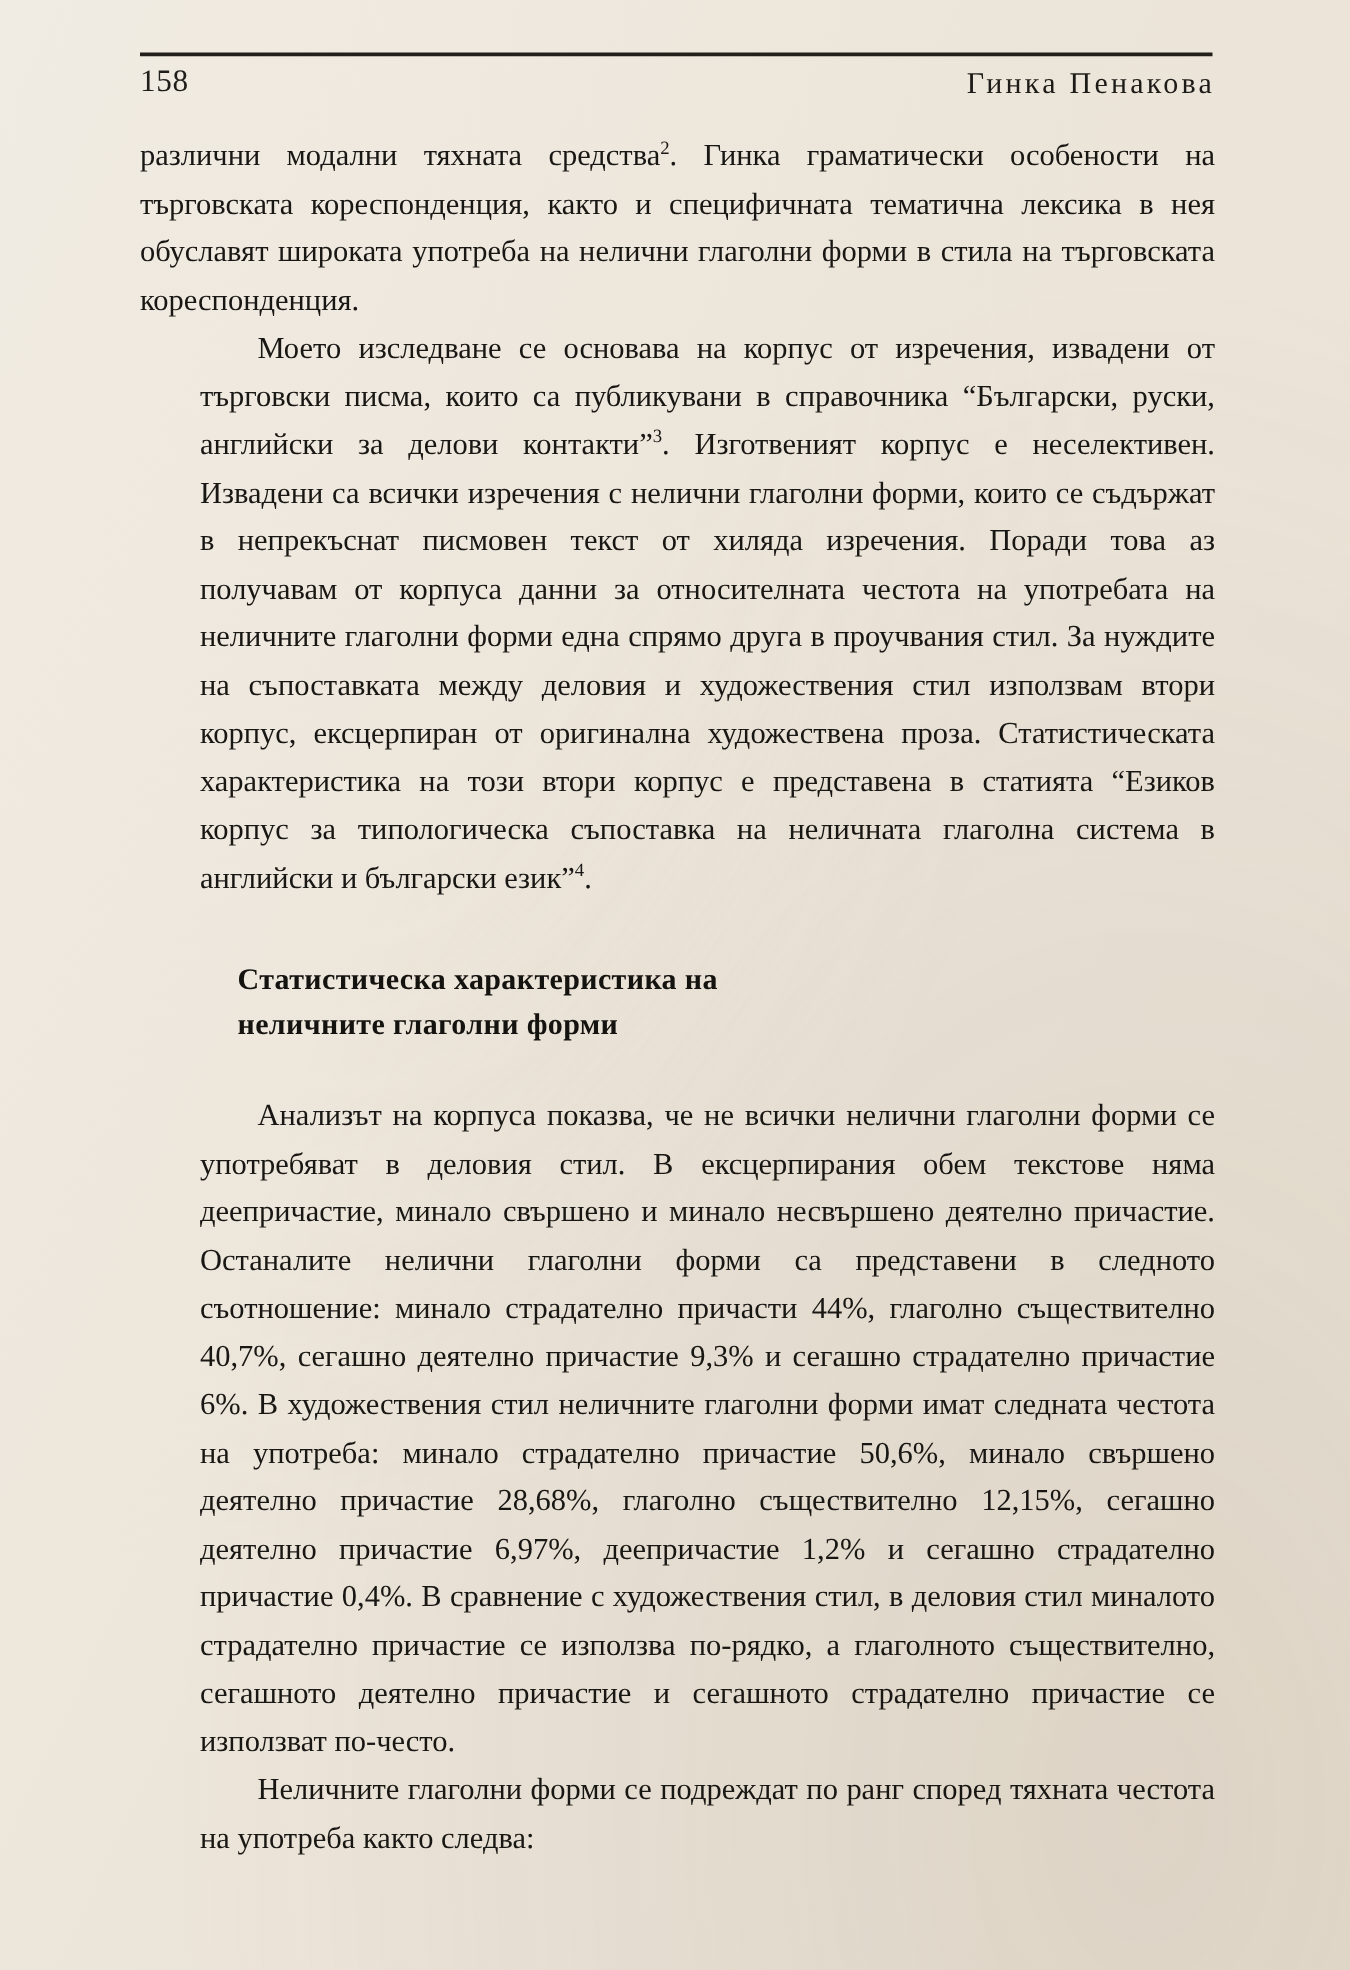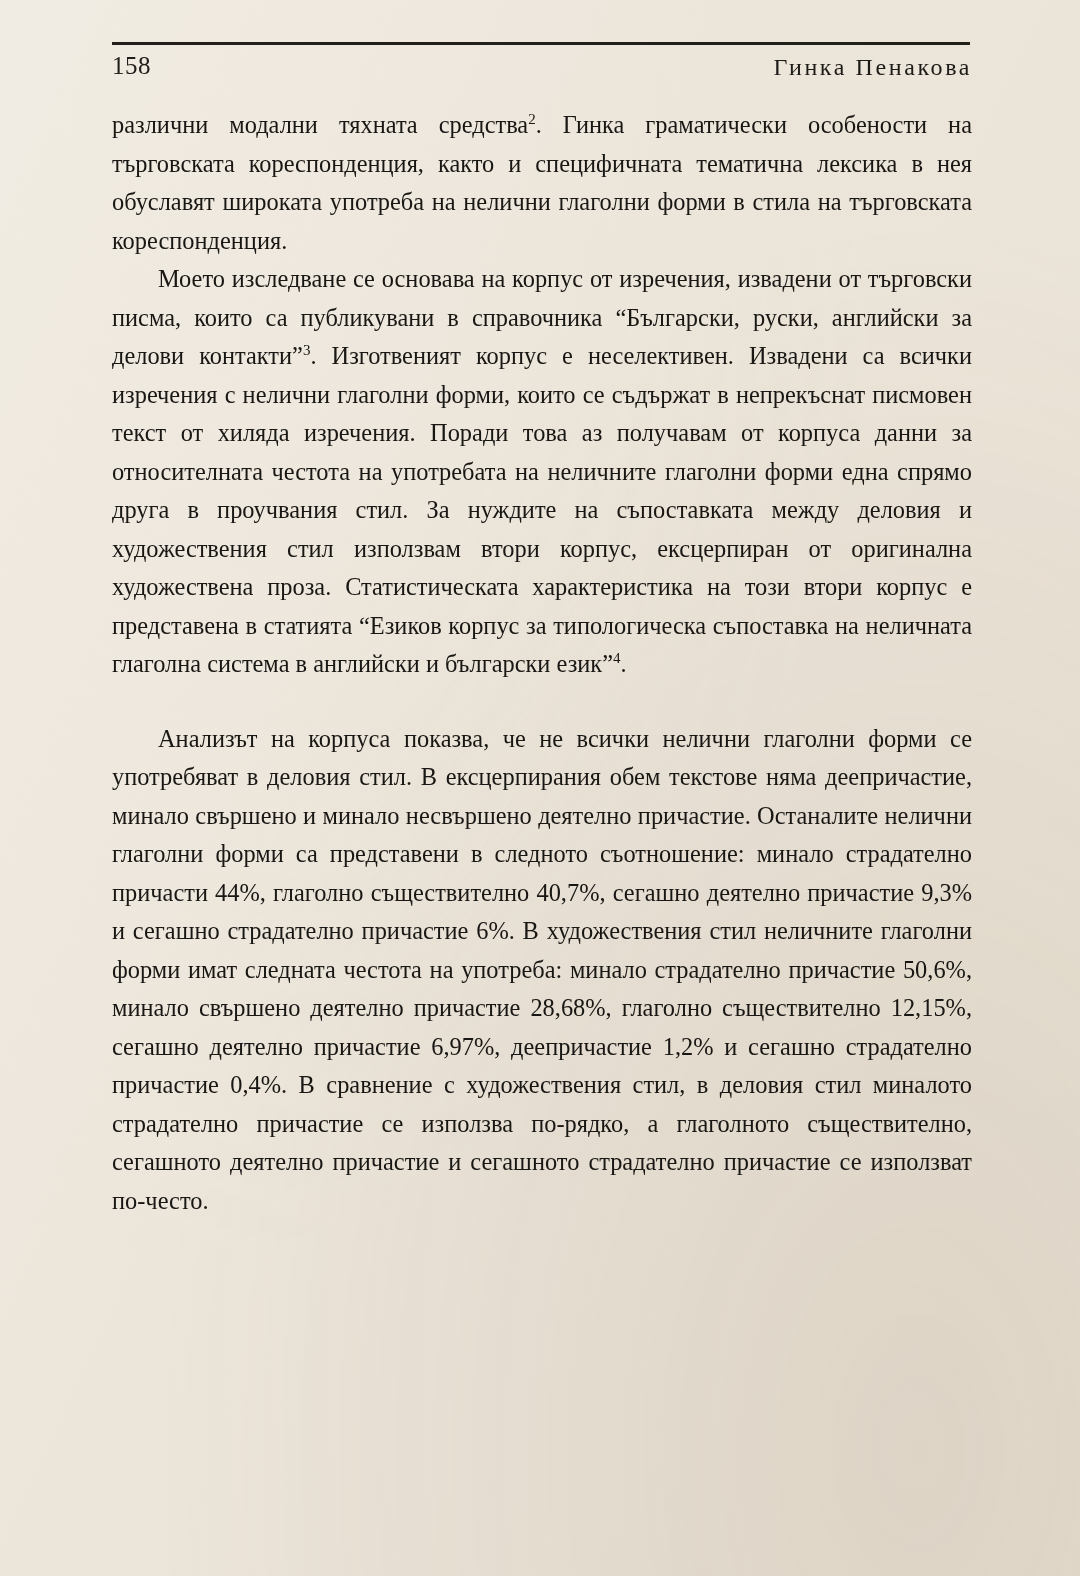--- a/index.html
+++ b/index.html
@@ -76,20 +76,21 @@
     margin: 0;
     font-size: 24.4px;
     line-height: 38.5px;
     text-align: justify;
     text-justify: inter-word;
     color: #191714;
     hyphens: manual;
   }
   p.indent {
     text-indent: 46px;
+    margin-left: 48px;
   }
   .sup {
     font-size: 15px;
     vertical-align: super;
     line-height: 0;
   }
   h2.subhead {
     margin: 44px 0 0 0;
     padding-left: 78px;
     font-size: 24px;
@@ -112,20 +113,25 @@
     <span class="running-title">Гинка  Пенакова</span>
   </div>
   <div class="rule"></div>
 
   <div class="content">
 
     <p class="body"><span>различни модални тяхната средства</span><span class="sup">2</span><span>. Гинка граматически особености на търговската кореспонденция, както и специфичната тематична лексика в нея обуславят широката употреба на нелични глаголни форми в стила на търговската кореспонденция.</span></p>
 
     <p class="body indent"><span>Моето изследване се основава на корпус от изречения, извадени от търговски писма, които са публикувани в справочника “Български, руски, английски за делови контакти”</span><span class="sup">3</span><span>. Изготвеният корпус е неселективен. Извадени са всички изречения с нелични глаголни форми, които се съдържат в непрекъснат писмовен текст от хиляда изречения. Поради това аз получавам от корпуса данни за относителната честота на употребата на неличните глаголни форми една спрямо друга в проучвания стил. За нуждите на съпоставката между деловия и художествения стил използвам втори корпус, ексцерпиран от оригинална художествена проза. Статистическата характеристика на този втори корпус е представена в статията “Езиков корпус за типологическа съпоставка на неличната глаголна система в английски и български език”</span><span class="sup">4</span><span>.</span></p>
 
+    <h2 class="subhead">
+      <span>Статистическа характеристика на</span><br>
+      <span>неличните глаголни форми</span>
+    </h2>
 
     <div class="gap-after-head"></div>
 
     <p class="body indent">Анализът на корпуса показва, че не всички нелични глаголни форми се употребяват в деловия стил. В ексцерпирания обем текстове няма деепричастие, минало свършено и минало несвършено деятелно причастие. Останалите нелични глаголни форми са представени в следното съотношение: минало страдателно причасти 44%, глаголно съществително 40,7%, сегашно деятелно причастие 9,3% и сегашно страдателно причастие 6%. В художествения стил неличните глаголни форми имат следната честота на употреба: минало страдателно причастие 50,6%, минало свършено деятелно причастие 28,68%, глаголно съществително 12,15%, сегашно деятелно причастие 6,97%, деепричастие 1,2% и сегашно страдателно причастие 0,4%. В сравнение с художествения стил, в деловия стил миналото страдателно причастие се използва по-рядко, а глаголното съществително, сегашното деятелно причастие и сегашното страдателно причастие се използват по-често.</p>
 
+    <p class="body indent">Неличните глаголни форми се подреждат по ранг според тяхната честота на употреба както следва:</p>
 
   </div>
 </div>
 
 </body></html>

